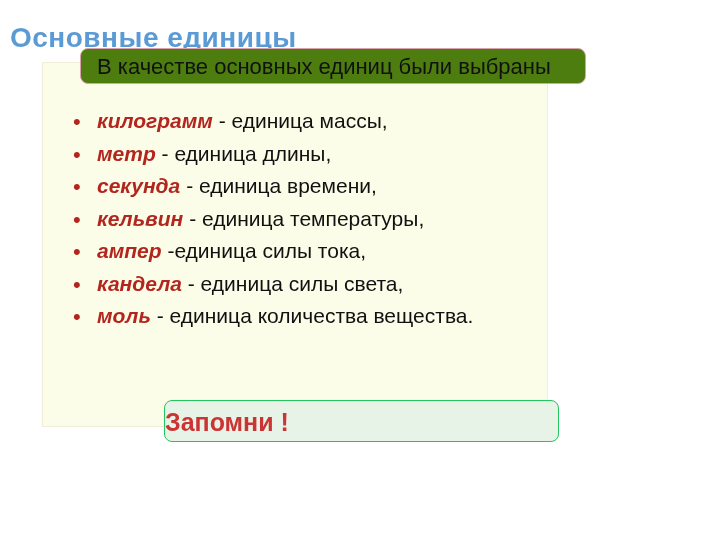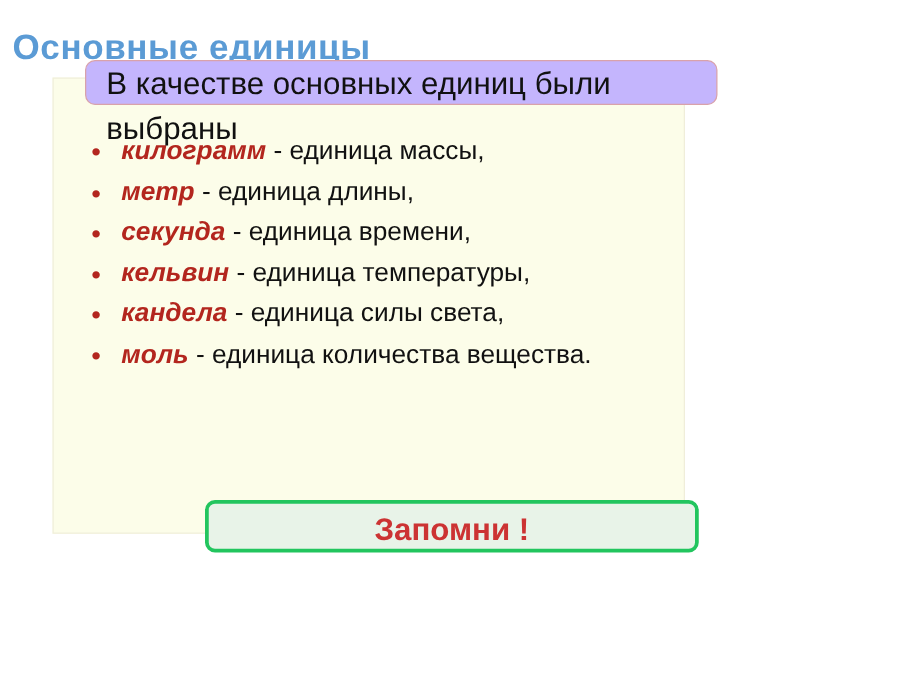--- a/index.html
+++ b/index.html
@@ -27,27 +27,27 @@
     left: 42px;
     width: 506px;
     height: 365px;
     background: #fcfde9;
     border: 1px solid #f0eeda;
     padding-top: 42px;
   }
   .banner-top {
     position: absolute;
     top: 48px;
-    left: 68px;
+    left: 80px;
     width: 506px;
     height: 36px;
-    background: #c4b5fd;
+    background: #4d7c0f;
     border: 1px solid #d9a2aa;
     border-radius: 8px;
-    font-size: 25px;
+    font-size: 22px;
     color: #111;
     line-height: 36px;
     padding-left: 16px;
   }
   .first-line {
     font-size: 21px;
     color: #111;
     margin-left: 28px;
     margin-bottom: 6px;
   }
@@ -76,41 +76,41 @@
     font-style: italic;
     font-weight: bold;
   }
   .banner-bottom {
     position: absolute;
     top: 400px;
     left: 164px;
     width: 395px;
     height: 42px;
     background: #e8f3e8;
-    border: 3px solid #22c55e;
+    border: 1px solid #22c55e;
     border-radius: 8px;
     font-family: Arial, sans-serif;
     font-weight: bold;
     font-size: 25px;
     color: #cc3333;
-    text-align: center;
     line-height: 42px;
   }
 </style>
 </head>
 <body>
 
 <div class="title">Основные  единицы</div>
 
 <div class="content-card">
   <ul class="units">
     <li><span class="unit-name">килограмм</span><span> - единица массы,</span></li>
     <li><span class="unit-name">метр</span><span> - единица длины,</span></li>
     <li><span class="unit-name">секунда</span><span> - единица времени,</span></li>
     <li><span class="unit-name">кельвин</span><span> - единица температуры,</span></li>
+    <li><span class="unit-name">ампер</span><span> -единица силы тока,</span></li>
     <li><span class="unit-name">кандела</span><span> - единица силы света,</span></li>
     <li><span class="unit-name">моль</span><span> - единица количества вещества.</span></li>
   </ul>
 </div>
 
 <div class="banner-top">В качестве основных единиц были выбраны</div>
 
 <div class="banner-bottom">Запомни !</div>
 
 </body></html>

